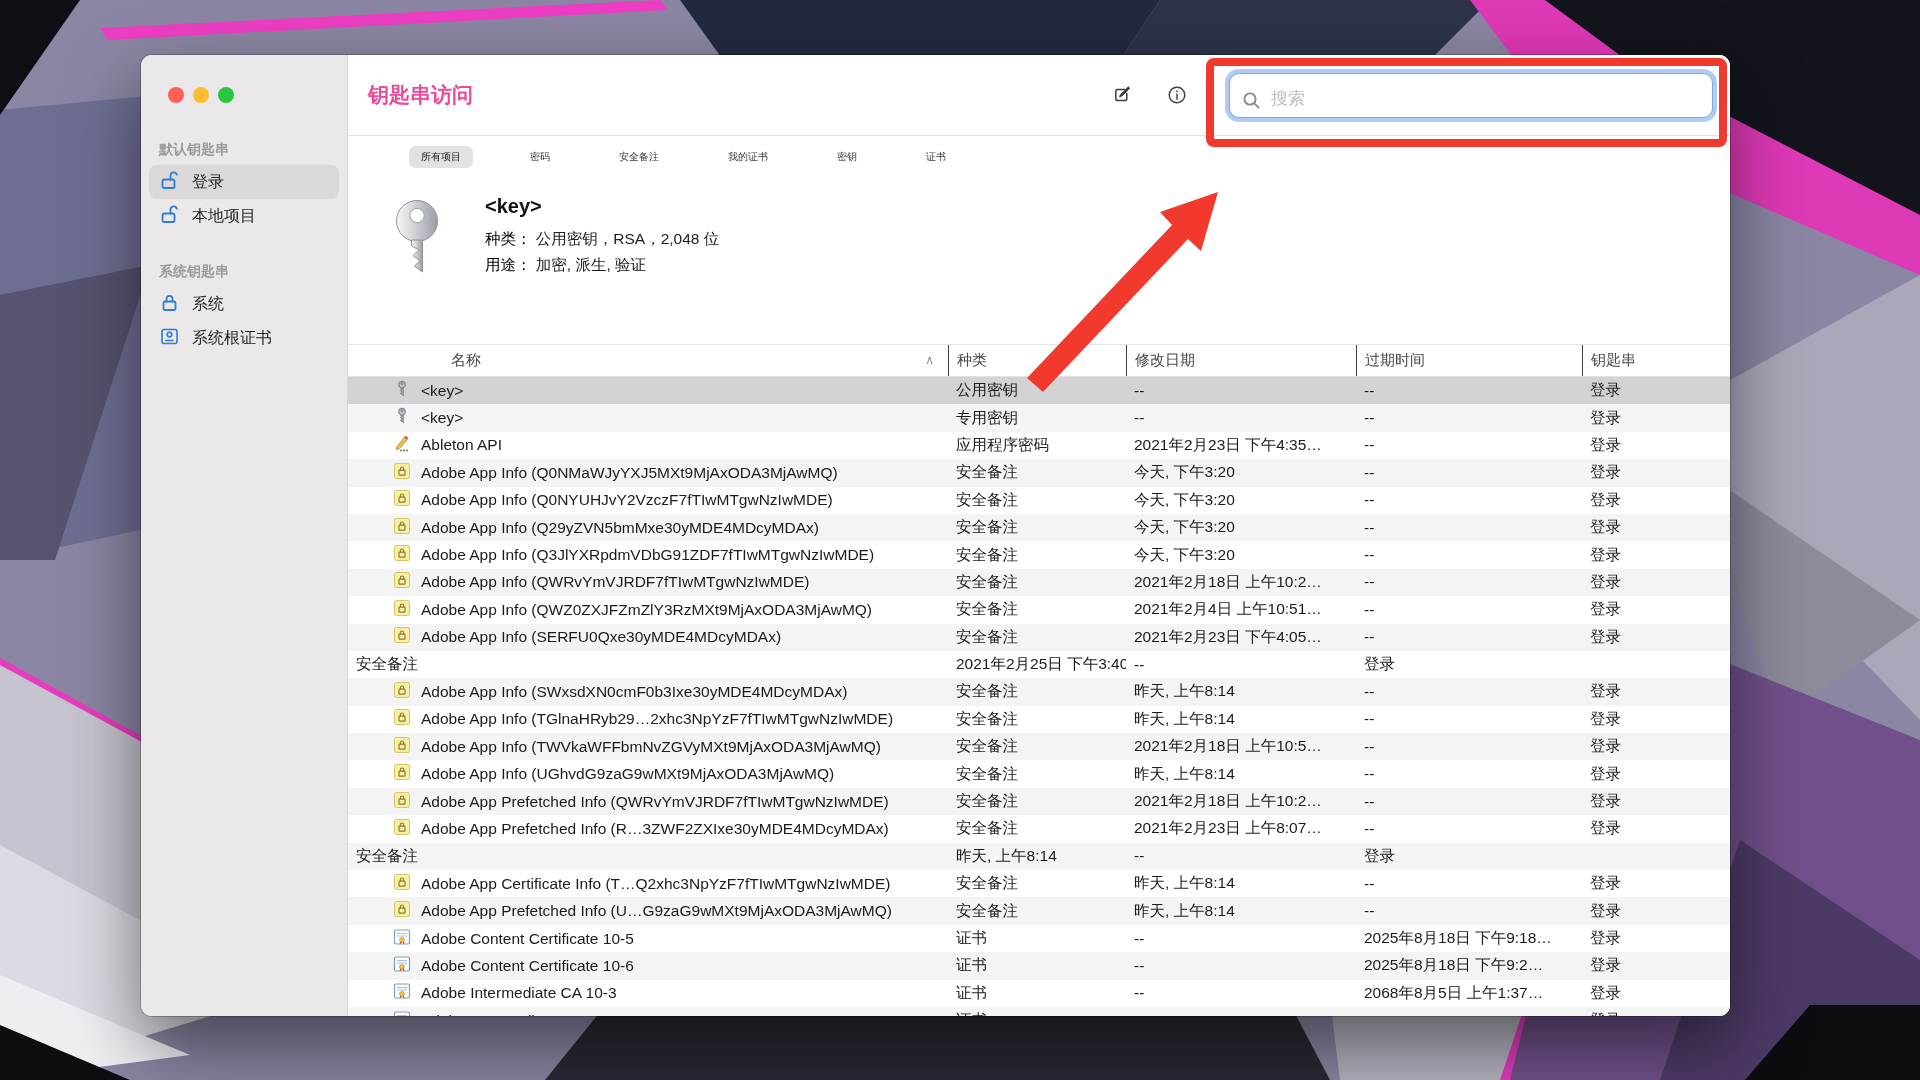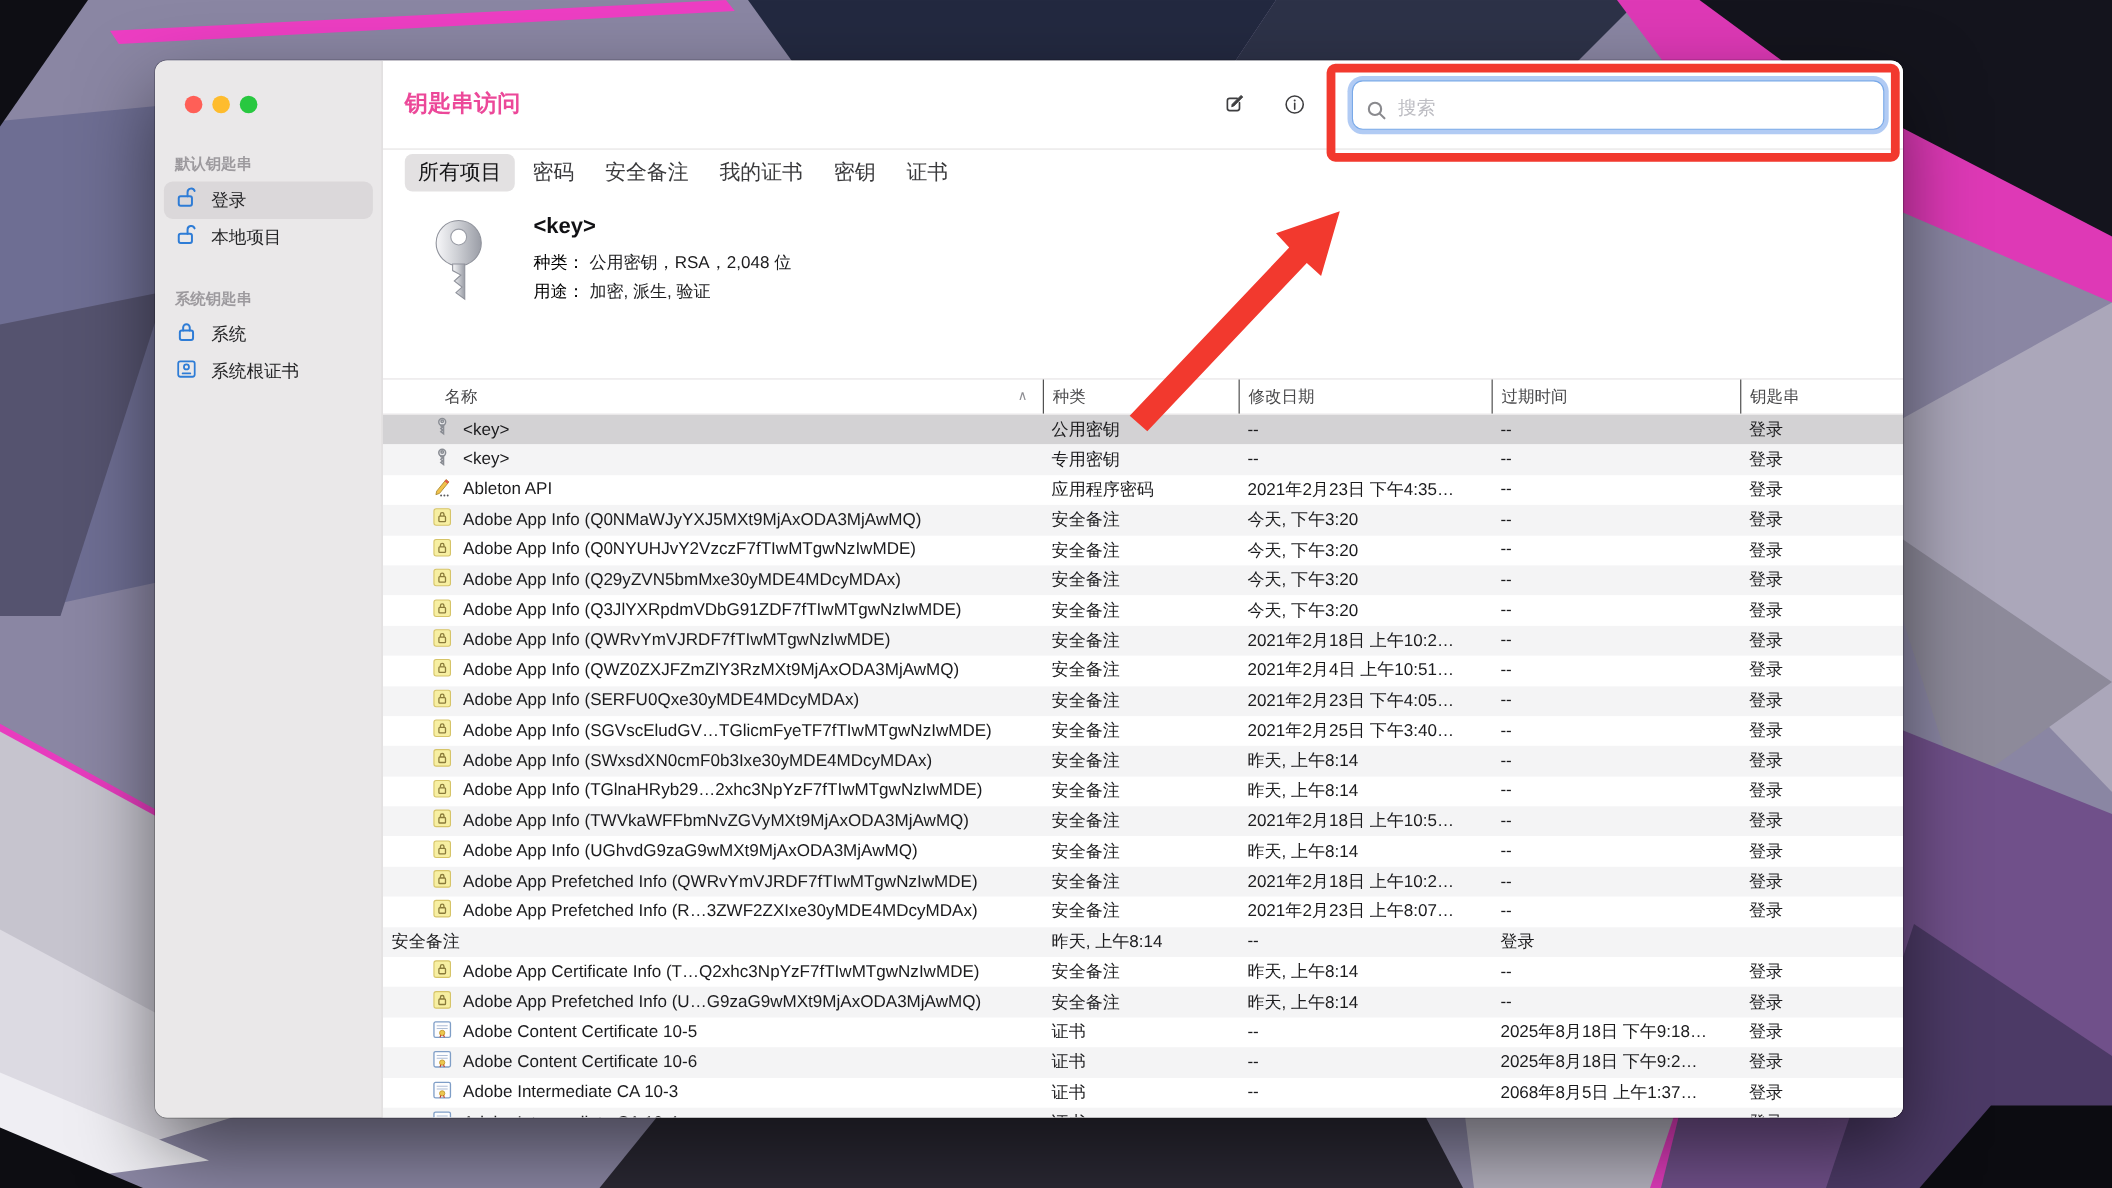--- a/index.html
+++ b/index.html
@@ -29,36 +29,36 @@
   .title{position:absolute;left:20px;top:0;line-height:80px;margin:0;font-size:21px;font-weight:700;color:#ec4899;}
   .tool-btn{position:absolute;top:24px;width:34px;height:32px;border:none;background:none;display:flex;align-items:center;justify-content:center;cursor:default;}
   .btn-compose{left:758px;}
   .btn-info{left:812px;}
   .search{position:absolute;left:881px;top:18px;width:484px;height:45px;border-radius:10px;background:#fff;
     border:1px solid #79a9e8;box-shadow:0 0 0 4px rgba(82,140,230,.45);display:flex;align-items:flex-end;padding:7px 12px;box-sizing:border-box;gap:8px;}
   .search input{border:none;outline:none;flex:1;font-size:17px;color:#1c1c1e;background:transparent;font-family:inherit;}
   .search input::placeholder{color:#bcbcc2;}
   .m-hairline{position:absolute;left:0;right:0;top:80px;height:1px;background:#e3e1e2;}
   .tabs{position:absolute;left:20px;top:88px;height:28px;display:flex;align-items:center;gap:4px;}
-  .tab{font-size:19px;color:#3a3a3c;padding:4px 12px;border-radius:7px;white-space:nowrap;}
+  .tab{font-size:10px;color:#3a3a3c;padding:4px 12px;border-radius:7px;white-space:nowrap;margin-left:41px;}
   .tab.selected{background:#e3e1e2;color:#161618;font-weight:400;}
   
   .detail{position:absolute;left:0;right:0;top:116px;height:173px;}
   .key-art{position:absolute;left:42px;top:28px;}
   .d-name{position:absolute;left:137px;top:24px;font-size:20px;font-weight:700;color:#111114;}
   .d-line{position:absolute;left:137px;font-size:15.5px;white-space:nowrap;}
   .d-line .lab{color:#000000;}
   .d-line .val{color:#1c1c1e;}
   .d-line.l1{top:58px;}
   .d-line.l2{top:84px;}
   
   .thead{position:absolute;left:0;right:0;top:289px;height:33px;border-top:1px solid #e4e2e3;border-bottom:1px solid #e4e2e3;
     display:grid;grid-template-columns:600px 178px 230px 226px 1fr;align-items:center;font-size:15px;color:#48484a;box-sizing:border-box;}
   .th{height:100%;display:flex;align-items:center;padding-left:8px;box-sizing:border-box;position:relative;white-space:nowrap;overflow:hidden;}
-  .th.first{padding-left:56px;}
+  .th.first{padding-left:103px;}
   .th + .th{border-left:1px solid #404040;}
   .th .sort{position:absolute;right:14px;color:#8e8e93;font-size:12px;top:8px;}
   .rows{position:absolute;left:0;right:0;top:322px;height:639px;overflow:hidden;}
   .trow{display:grid;grid-template-columns:600px 178px 230px 226px 1fr;height:27.4px;align-items:center;font-size:15.5px;color:#1b1b1d;}
   .trow.stripe{background:#f4f4f5;}
   .trow.selected{background:#d3d2d4;}
   .cell{white-space:nowrap;overflow:hidden;padding-left:8px;}
   .cell.name{display:flex;align-items:center;gap:10px;padding-left:45px;}
   .cell.name svg{flex:0 0 auto;}
   
@@ -351,28 +351,20 @@
                   <path d="M7.4 8.2 V6.6 a1.6 1.6 0 0 1 3.2 0 V8.2" fill="none" stroke="#8a7b3a" stroke-width="1.2"></path>
                 </svg></span>
               <span>Adobe App Info (SERFU0Qxe30yMDE4MDcyMDAx)</span>
             </div>
             <div class="cell">安全备注</div>
             <div class="cell">2021年2月23日 下午4:05…</div>
             <div class="cell">--</div>
             <div class="cell">登录</div>
           </div>
           <div class="trow">
-            <div class="cell name">
-              <span class="row-icon"><svg width="18" height="18" viewBox="0 0 18 18">
-                  <rect x="1.5" y="1.5" width="15" height="15" rx="2" fill="#f7efa2" stroke="#d6c468" stroke-width="1"></rect>
-                  <rect x="6" y="8.2" width="6" height="5" rx="0.8" fill="none" stroke="#8a7b3a" stroke-width="1.2"></rect>
-                  <path d="M7.4 8.2 V6.6 a1.6 1.6 0 0 1 3.2 0 V8.2" fill="none" stroke="#8a7b3a" stroke-width="1.2"></path>
-                </svg></span>
-              <span>Adobe App Info (SGVscEludGV…TGlicmFyeTF7fTIwMTgwNzIwMDE)</span>
-            </div>
             <div class="cell">安全备注</div>
             <div class="cell">2021年2月25日 下午3:40…</div>
             <div class="cell">--</div>
             <div class="cell">登录</div>
           </div>
           <div class="trow stripe">
             <div class="cell name">
               <span class="row-icon"><svg width="18" height="18" viewBox="0 0 18 18">
                   <rect x="1.5" y="1.5" width="15" height="15" rx="2" fill="#f7efa2" stroke="#d6c468" stroke-width="1"></rect>
                   <rect x="6" y="8.2" width="6" height="5" rx="0.8" fill="none" stroke="#8a7b3a" stroke-width="1.2"></rect>

